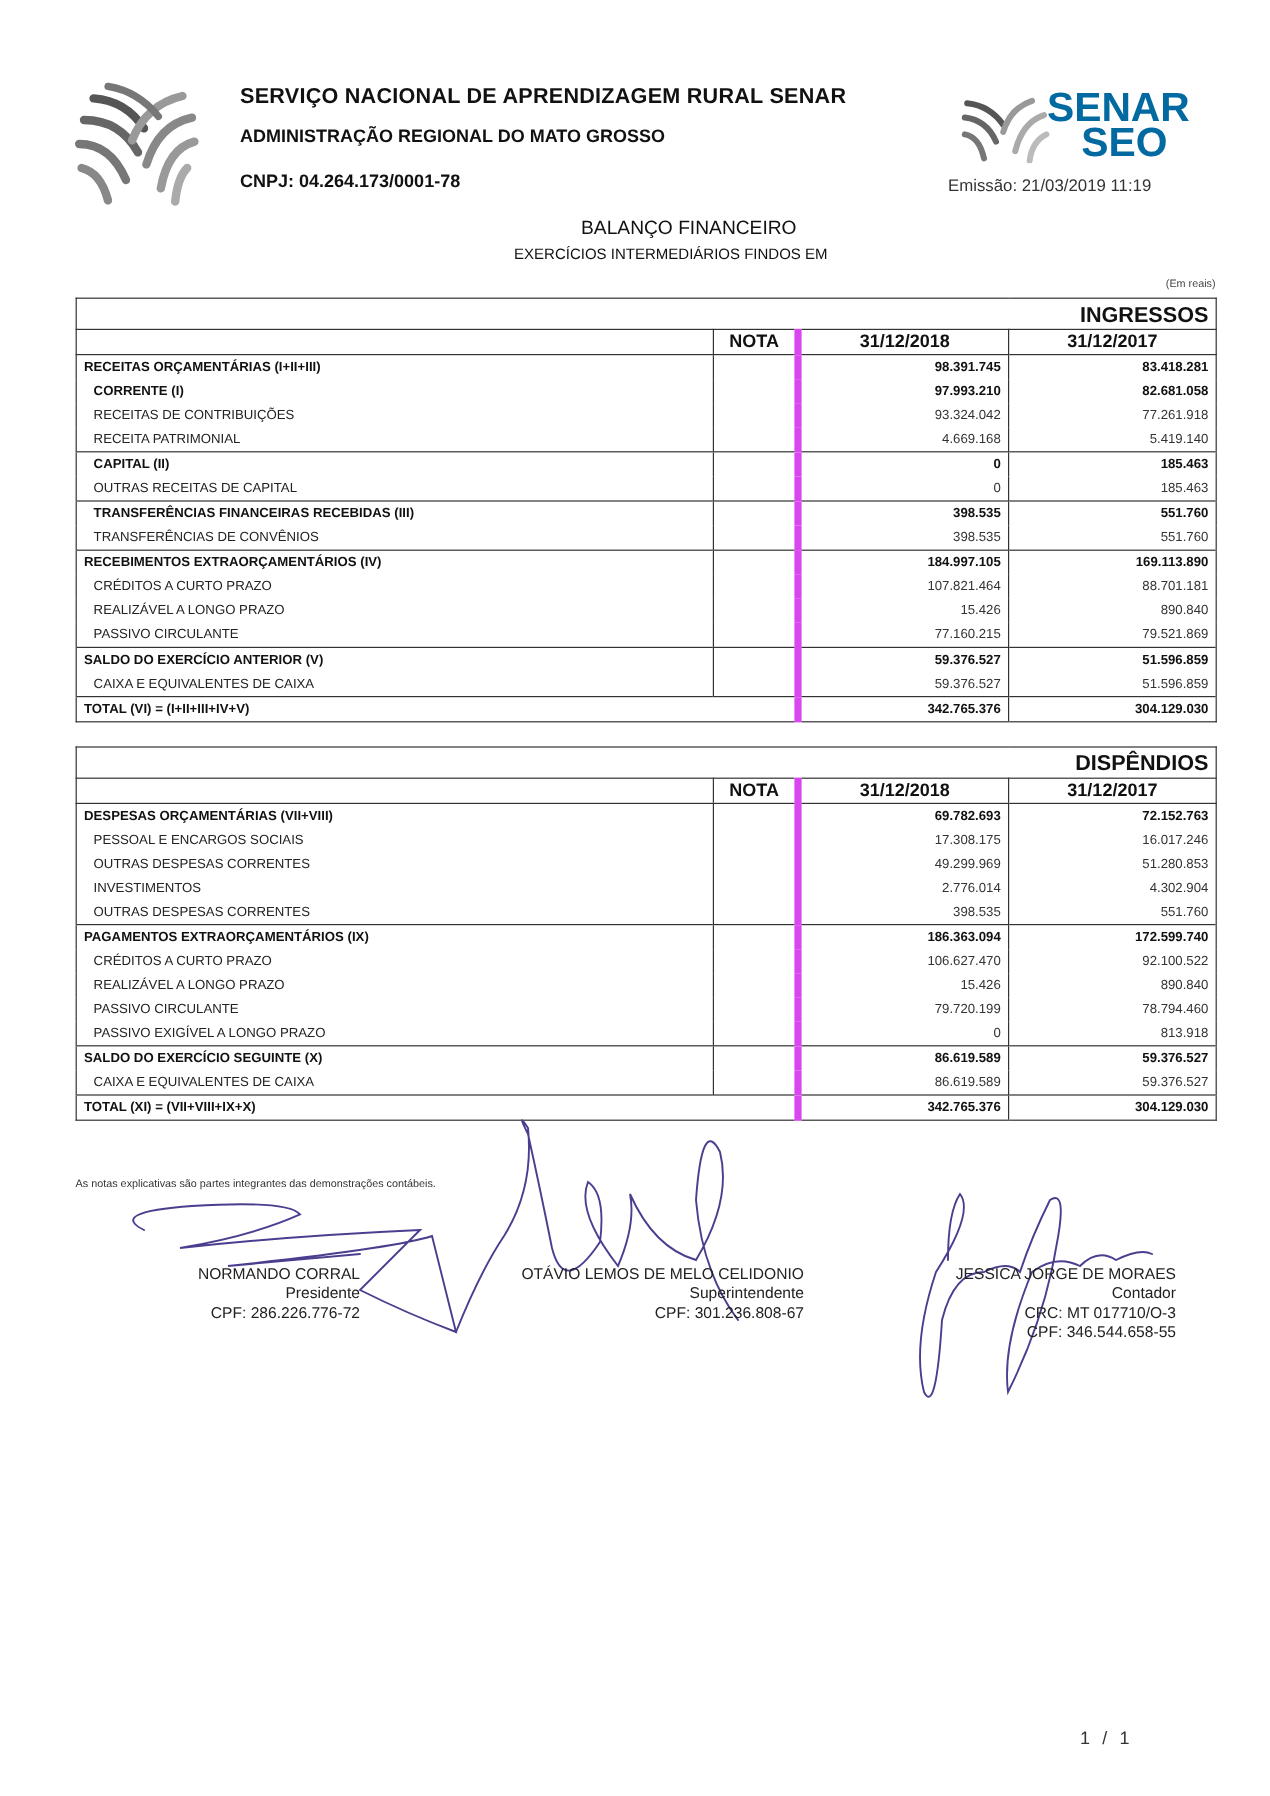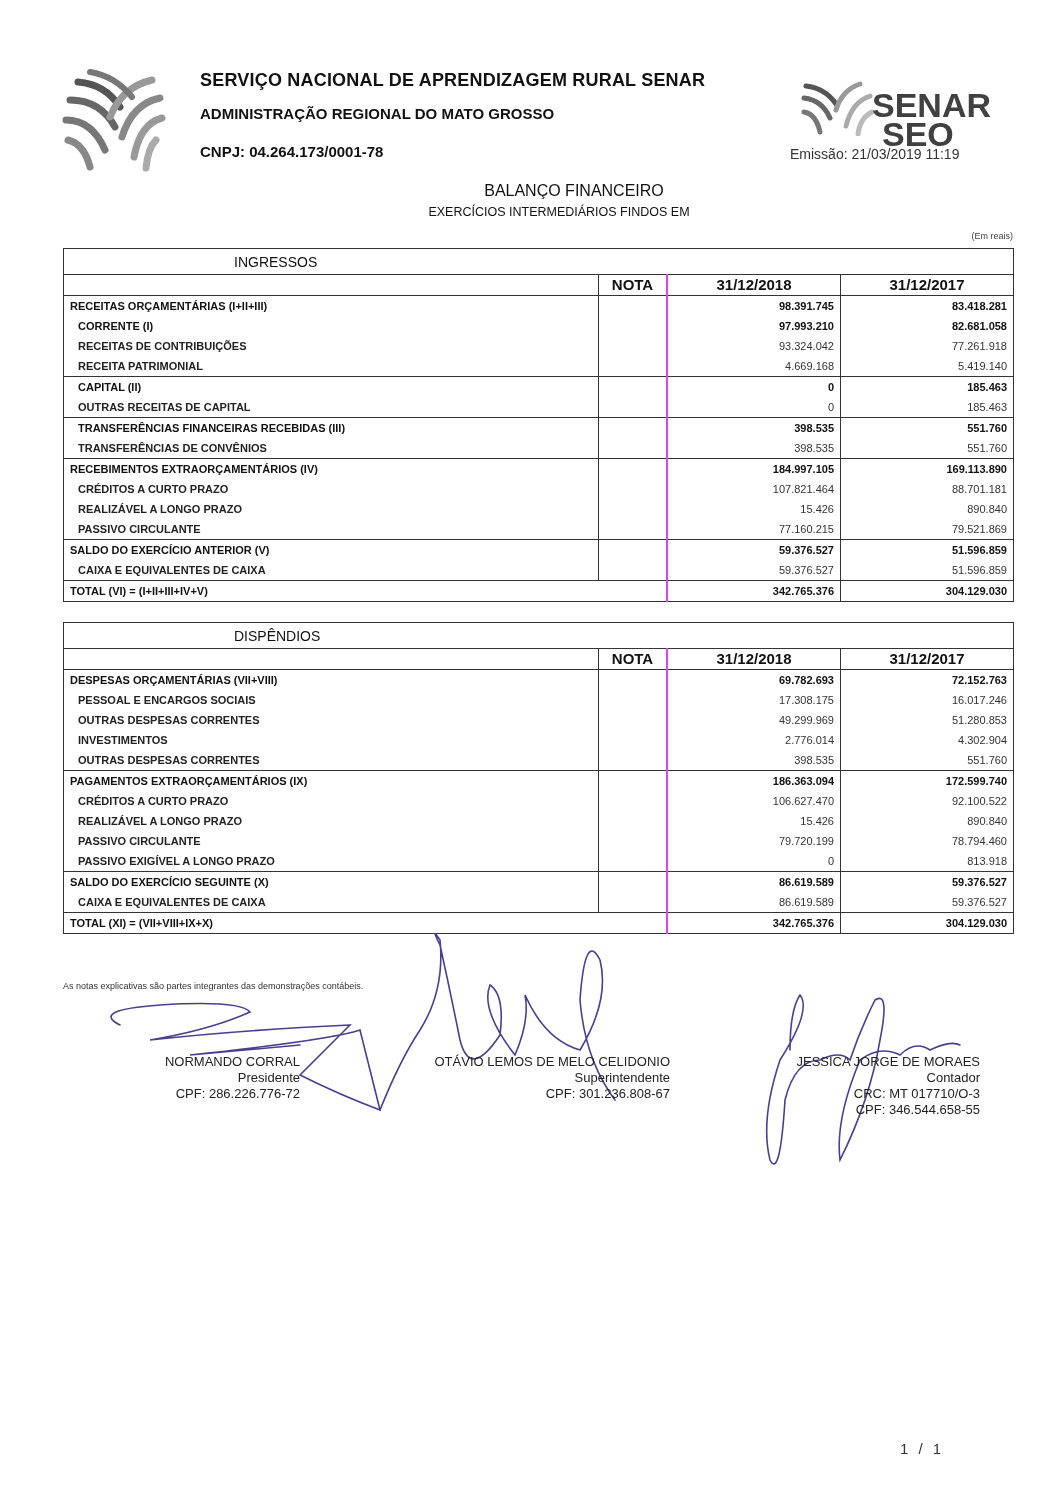--- a/index.html
+++ b/index.html
@@ -5,40 +5,40 @@
   html, body { margin: 0; padding: 0; background: #ffffff; }
   body {
     width: 1058px; height: 1497px; position: relative; overflow: hidden;
     font-family: "Liberation Sans", sans-serif; color: #111;
   }
   .logo-left { position: absolute; left: 60px; top: 62px; width: 110px; height: 110px; }
   .org-title { position: absolute; left: 200px; top: 70px; font-size: 18px; font-weight: bold; letter-spacing: 0.2px; }
   .org-sub { position: absolute; left: 200px; top: 105px; font-size: 15px; font-weight: bold; }
   .org-cnpj { position: absolute; left: 200px; top: 143px; font-size: 15px; font-weight: bold; }
   .logo-right { position: absolute; left: 800px; top: 76px; width: 80px; height: 60px; }
-  .brand { position: absolute; left: 872px; top: 76px; font-size: 34px; font-weight: bold; color: #404040; line-height: 29px; text-align: left; width: 120px; margin-top: 15px; }
+  .brand { position: absolute; left: 872px; top: 76px; font-size: 34px; font-weight: bold; color: #0369a1; line-height: 29px; text-align: center; width: 120px; }
   .brand div:nth-child(2) { padding-left: 10px; }
   .emissao { position: absolute; left: 790px; top: 146px; font-size: 14px; color: #333; }
   .doc-title { position: absolute; left: 0; width: 1058px; top: 182px; text-align: center; font-size: 16px; padding-left: 90px; box-sizing: border-box; }
   .doc-sub { position: absolute; left: 0; width: 1058px; top: 205px; text-align: center; font-size: 12.5px; padding-left: 60px; box-sizing: border-box; }
   .em-reais { position: absolute; right: 45px; top: 231px; font-size: 9px; color: #444; }
 
   table.fin { position: absolute; left: 63px; width: 951px; border-collapse: collapse; font-size: 11px; }
   table.fin td, table.fin th { padding: 0 6px; height: 20px; line-height: 20px; }
-  table.fin .sec-head { text-align: left; font-size: 14px; font-weight: normal; border: 1px solid #333; height: 25px; padding-left: 170px; }
+  table.fin .sec-head { text-align: right; font-size: 18px; font-weight: bold; border: 1px solid #333; height: 25px; padding-left: 170px; }
   table.fin .col-head th { border-top: 1px solid #333; border-bottom: 1px solid #333; font-size: 15px; font-weight: bold; text-align: center; }
   table.fin .c-nota { width: 55px; border-left: 1px solid #333; }
-  table.fin .c-v1 { width: 160px; border-left: 2px solid #d946ef; text-align: right; }
+  table.fin .c-v1 { width: 160px; border-left: 6px solid #d946ef; text-align: right; }
   table.fin .c-v2 { width: 160px; border-left: 1px solid #333; border-right: 1px solid #333; text-align: right; }
   table.fin .c-label { border-left: 1px solid #333; text-align: left; }
   table.fin tr.lvl0 td { border-top: 1px solid #333; font-weight: bold; }
   table.fin tr.lvl1 td { font-weight: bold; }
   table.fin tr.lvl1.grp td { border-top: 1px solid #333; }
   table.fin tr.lvl1 td.c-label { padding-left: 14px; }
-  table.fin tr.lvl2 td.c-label { padding-left: 14px; font-weight: bold; color: #222; margin-top: 28px; }
+  table.fin tr.lvl2 td.c-label { padding-left: 14px; font-weight: normal; color: #222; margin-top: 28px; }
   table.fin tr.lvl2 td { font-weight: normal; color: #333; }
   table.fin tr.total td { border-top: 1px solid #333; border-bottom: 1px solid #333; font-weight: bold; }
   table.fin tr.total td.c-nota { border-left: none; }
   #ingressos { top: 248px; }
   #dispendios { top: 622px; }
 
   .footnote { position: absolute; left: 63px; top: 981px; font-size: 9px; color: #333; }
   .sig { position: absolute; text-align: right; font-size: 13px; line-height: 16px; color: #222; }
   .sig-1 { left: 100px; top: 1054px; width: 200px; }
   .sig-2 { left: 400px; top: 1054px; width: 270px; }

